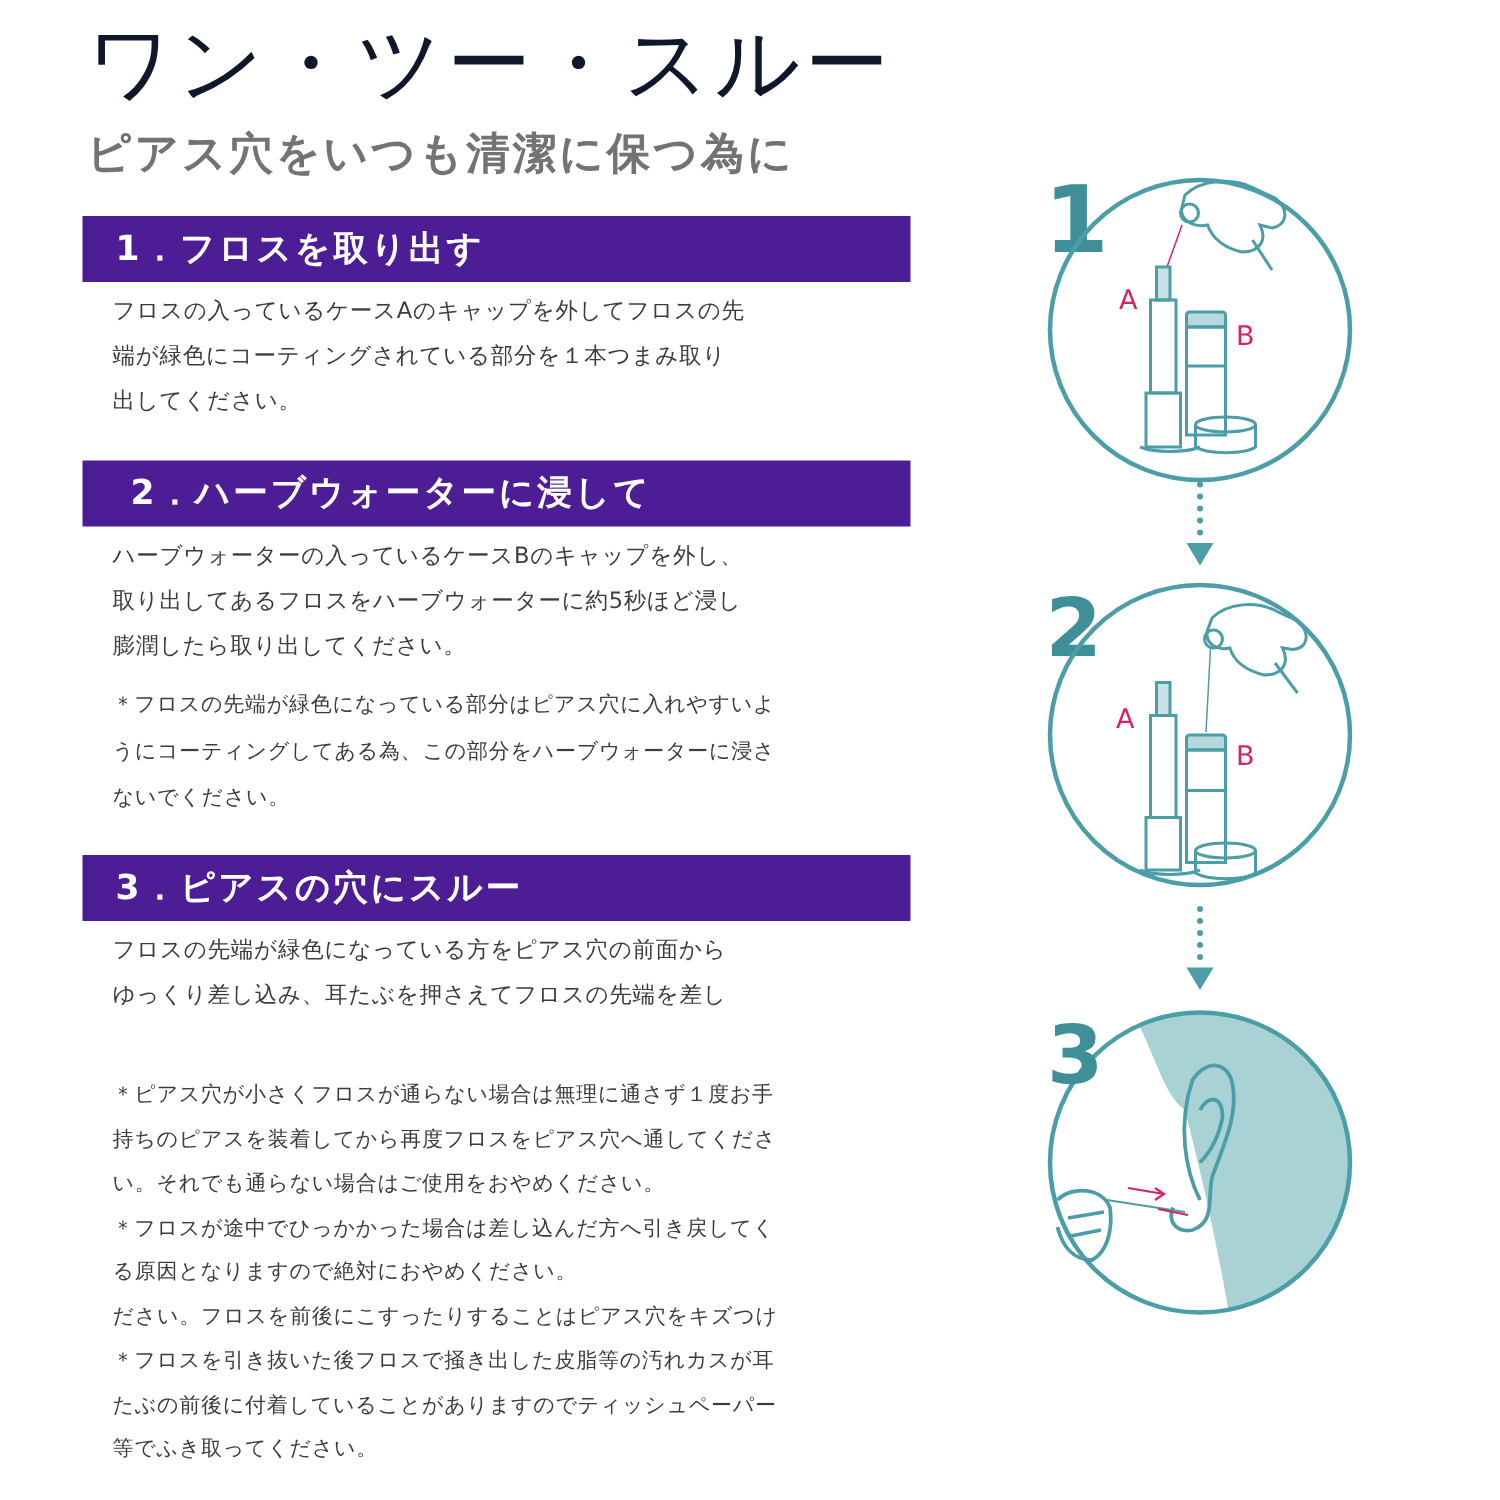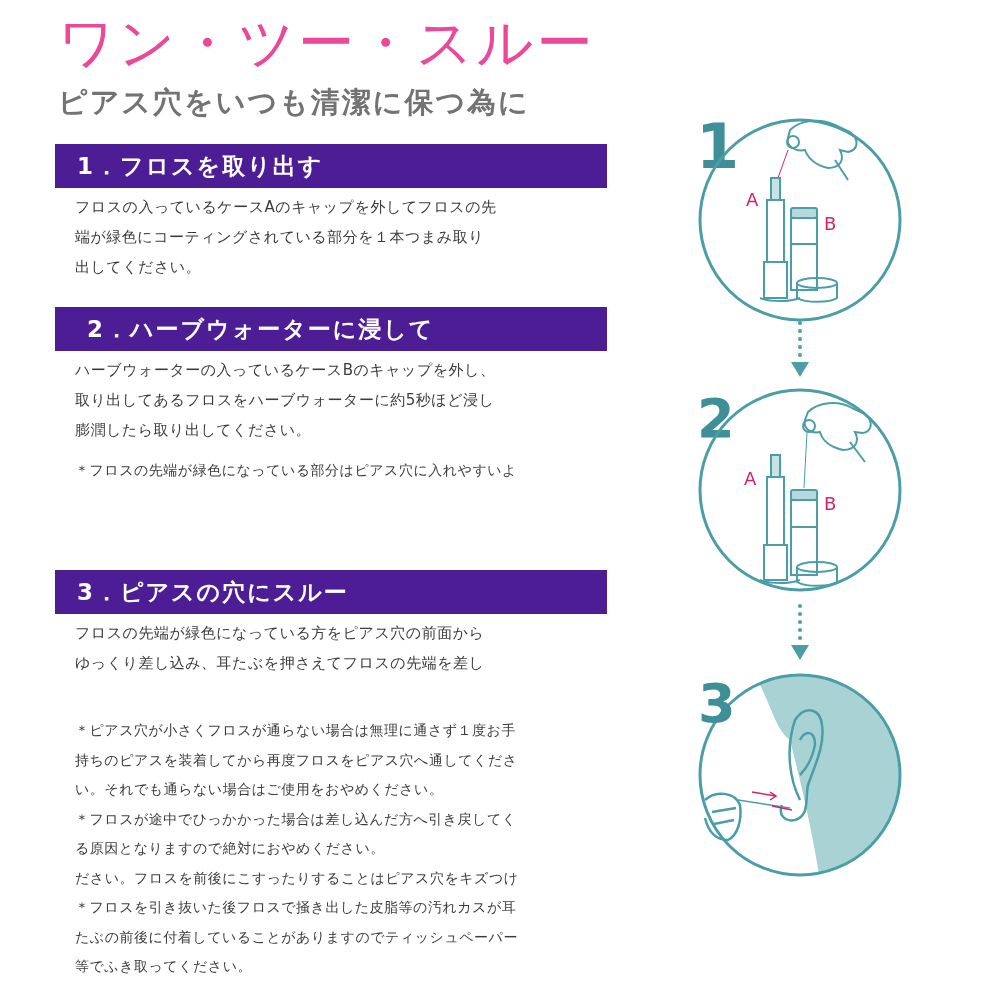--- a/index.html
+++ b/index.html
@@ -1,19 +1,19 @@
 <!DOCTYPE html>
 <html><head>
   <meta charset="utf-8">
   <style>
     html, body { margin:0; padding:0; }
     body { width:1000px; height:1000px; background:#ffffff; position:relative; overflow:hidden;
            font-family:"DejaVu Sans", "Liberation Sans", sans-serif; color:#3a3a3a; }
     .title { position:absolute; left:58px; top:8px; font-size:56px; letter-spacing:3px;
-             color:#ec4899; font-weight:normal; line-height:70px; white-space:nowrap; }
+             color:#0f172a; font-weight:normal; line-height:70px; white-space:nowrap; }
     .subtitle { position:absolute; left:58px; top:82px; font-size:29px; color:#737373;
                 font-weight:bold; letter-spacing:2px; line-height:40px; white-space:nowrap; }
     .bar { position:absolute; left:55px; width:552px; height:44px; background:#4c1d95;
            color:#fff; font-size:23px; font-weight:bold; line-height:44px; padding-left:22px;
            box-sizing:border-box; letter-spacing:2px; white-space:nowrap; }
     .para { position:absolute; left:75px; width:530px; font-size:15px; line-height:30px;
             color:#3c3c3c; letter-spacing:0.5px; }
     .para div { white-space:nowrap; }
     .illus { position:absolute; left:680px; top:100px; width:260px; height:860px; }
     svg text { font-family:"DejaVu Sans", "Liberation Sans", sans-serif; }
@@ -32,20 +32,22 @@
 </div>
 
 <div class="bar" style="top:307px;padding-left:32px;">2．ハーブウォーターに浸して</div>
 <div class="para" style="top:355px;">
   <div>ハーブウォーターの入っているケースBのキャップを外し、</div>
   <div>取り出してあるフロスをハーブウォーターに約5秒ほど浸し</div>
   <div>膨潤したら取り出してください。</div>
 </div>
 <div class="para" style="top:455px; font-size:14px; line-height:31px;">
   <div>＊フロスの先端が緑色になっている部分はピアス穴に入れやすいよ</div>
+  <div>うにコーティングしてある為、この部分をハーブウォーターに浸さ</div>
+  <div>ないでください。</div>
 </div>
 
 <div class="bar" style="top:570px;">3．ピアスの穴にスルー</div>
 <div class="para" style="top:618px;">
   <div>フロスの先端が緑色になっている方をピアス穴の前面から</div>
   <div>ゆっくり差し込み、耳たぶを押さえてフロスの先端を差し</div>
 </div>
 <div class="para" style="top:716px; font-size:14px; line-height:29.5px;">
   <div>＊ピアス穴が小さくフロスが通らない場合は無理に通さず１度お手</div>
   <div>持ちのピアスを装着してから再度フロスをピアス穴へ通してくださ</div>

